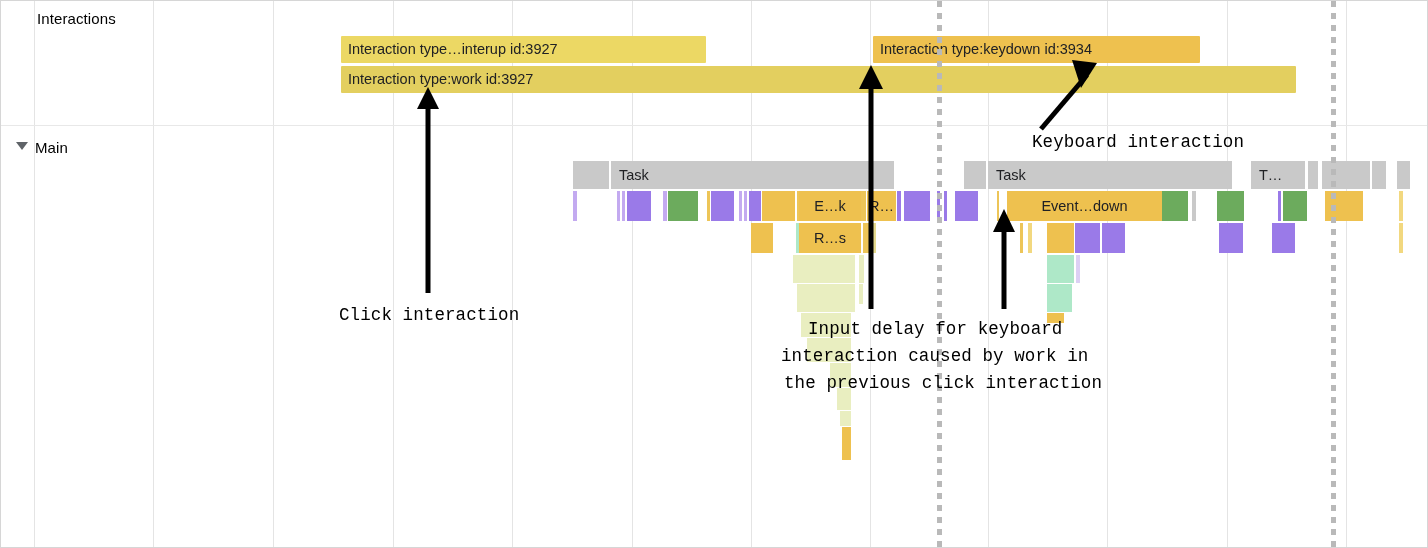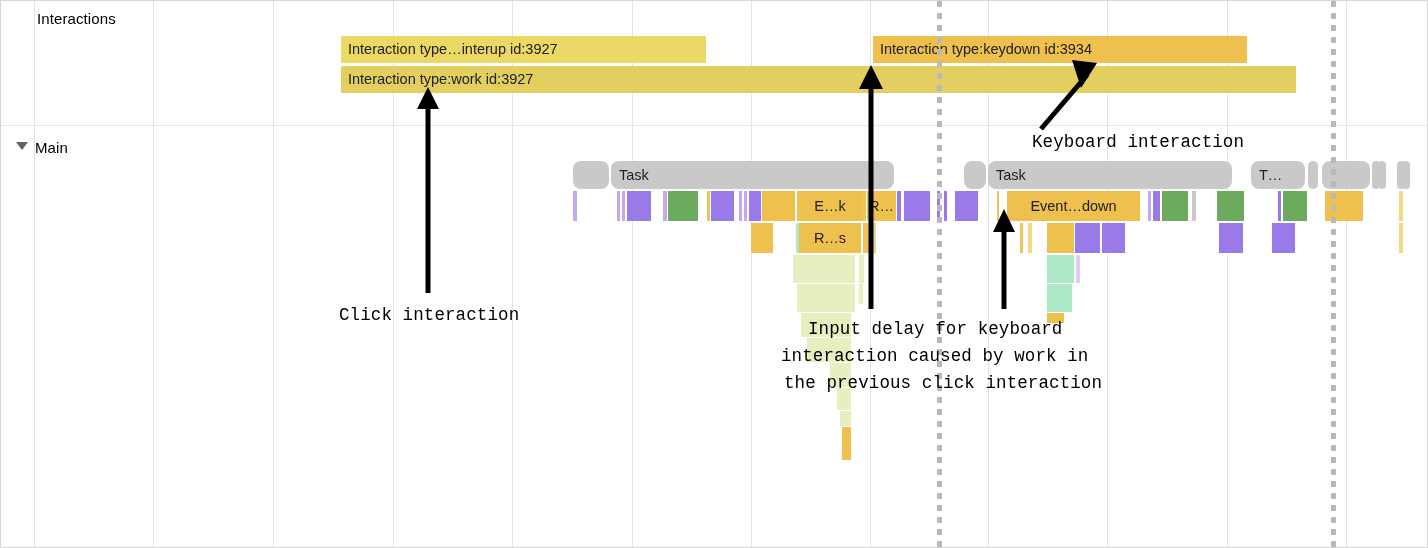--- a/index.html
+++ b/index.html
@@ -26,21 +26,21 @@
     border-top:8px solid #5f6368;
   }
   .ibar{
     position:absolute;height:27px;border-radius:1px;
     font-size:14.5px;color:#202124;line-height:27px;
     padding-left:7px;box-sizing:border-box;white-space:nowrap;overflow:hidden;
   }
   .taskbar{
     position:absolute;height:28px;background:#c9c9c9;
     font-size:14.5px;color:#202124;line-height:28px;padding-left:8px;
-    box-sizing:border-box;white-space:nowrap;overflow:hidden;border-radius:8px;
+    box-sizing:border-box;white-space:nowrap;overflow:hidden;
   }
   .blk{position:absolute;box-sizing:border-box;}
   .blk.lbl{
     font-size:14.5px;color:#202124;line-height:30px;
     text-align:center;white-space:nowrap;overflow:hidden;
   }
   .note{
     position:absolute;font-size:17.5px;color:#000;line-height:27px;
     white-space:pre;letter-spacing:.1px;font-family:Liberation Mono, monospace;
   }
@@ -69,21 +69,21 @@
   <div class="rowdivider" id="row-divider" style="top: 124px;"></div>
 
   <div class="track-label" style="left:36px;top:9px;">Interactions</div>
 
   <div class="tri" style="left:15px;top:141px;"></div>
   <div class="track-label" style="left:34px;top:138px;">Main</div>
 
   <div id="interaction-bars">
       <div class="ibar" style="left: 340px; top: 35px; width: 365px; background: rgb(236, 216, 100);">Interaction type…interup id:3927</div>
       <div class="ibar" style="left: 340px; top: 65px; width: 955px; background: rgb(227, 207, 95);">Interaction type:work id:3927</div>
-      <div class="ibar" style="left: 872px; top: 35px; width: 374px; background: rgb(238, 193, 79);">Interaction type:keydown id:3934</div>
+      <div class="ibar" style="left: 872px; top: 35px; width: 327px; background: rgb(238, 193, 79);">Interaction type:keydown id:3934</div>
     </div>
 
   <div id="task-bars">
       <div class="taskbar" style="left: 572px; top: 160px; width: 36px; background: rgb(201, 201, 201);"></div>
       <div class="taskbar" style="left: 610px; top: 160px; width: 283px; background: rgb(201, 201, 201);">Task</div>
       <div class="taskbar" style="left: 963px; top: 160px; width: 22px; background: rgb(201, 201, 201);"></div>
       <div class="taskbar" style="left: 987px; top: 160px; width: 244px; background: rgb(201, 201, 201);">Task</div>
       <div class="taskbar" style="left: 1250px; top: 160px; width: 54px; background: rgb(201, 201, 201);">T…</div>
       <div class="taskbar" style="left: 1307px; top: 160px; width: 10px; background: rgb(201, 201, 201);"></div>
       <div class="taskbar" style="left: 1321px; top: 160px; width: 48px; background: rgb(201, 201, 201);"></div>
@@ -121,21 +121,21 @@
       <div class="blk" style="left: 1152px; top: 190px; width: 7px; height: 30px; background: rgb(154, 122, 232);"></div>
       <div class="blk" style="left: 1161px; top: 190px; width: 26px; height: 30px; background: rgb(108, 171, 93);"></div>
       <div class="blk" style="left: 1191px; top: 190px; width: 4px; height: 30px; background: rgb(201, 201, 201);"></div>
       <div class="blk" style="left: 1216px; top: 190px; width: 27px; height: 30px; background: rgb(108, 171, 93);"></div>
       <div class="blk" style="left: 1277px; top: 190px; width: 3px; height: 30px; background: rgb(154, 122, 232);"></div>
       <div class="blk" style="left: 1282px; top: 190px; width: 24px; height: 30px; background: rgb(108, 171, 93);"></div>
       <div class="blk" style="left: 1324px; top: 190px; width: 38px; height: 30px; background: rgb(238, 193, 79);"></div>
       <div class="blk" style="left: 1398px; top: 190px; width: 4px; height: 30px; background: rgb(242, 216, 127);"></div>
       <div class="blk lbl" style="left: 798px; top: 190px; width: 62px; height: 30px; background: rgb(238, 193, 79); line-height: 30px;">E…k</div>
       <div class="blk lbl" style="left: 866px; top: 190px; width: 29px; height: 30px; background: rgb(238, 193, 79); line-height: 30px;">R…</div>
-      <div class="blk lbl" style="left: 1006px; top: 190px; width: 133px; height: 30px; background: rgb(238, 193, 79); line-height: 30px;">Event…down</div>
+      <div class="blk lbl" style="left: 1006px; top: 190px; width: 155px; height: 30px; background: rgb(238, 193, 79); line-height: 30px;">Event…down</div>
     </div>
   <div id="flame-row3">
       <div class="blk" style="left: 750px; top: 222px; width: 22px; height: 30px; background: rgb(238, 193, 79);"></div>
       <div class="blk" style="left: 795px; top: 222px; width: 7px; height: 30px; background: rgb(174, 232, 200);"></div>
       <div class="blk" style="left: 862px; top: 222px; width: 6px; height: 30px; background: rgb(237, 197, 88);"></div>
       <div class="blk" style="left: 871px; top: 222px; width: 4px; height: 30px; background: rgb(228, 217, 142);"></div>
       <div class="blk" style="left: 1019px; top: 222px; width: 3px; height: 30px; background: rgb(237, 197, 88);"></div>
       <div class="blk" style="left: 1027px; top: 222px; width: 4px; height: 30px; background: rgb(242, 216, 127);"></div>
       <div class="blk" style="left: 1046px; top: 222px; width: 27px; height: 30px; background: rgb(238, 193, 79);"></div>
       <div class="blk" style="left: 1074px; top: 222px; width: 25px; height: 30px; background: rgb(154, 122, 232);"></div>

